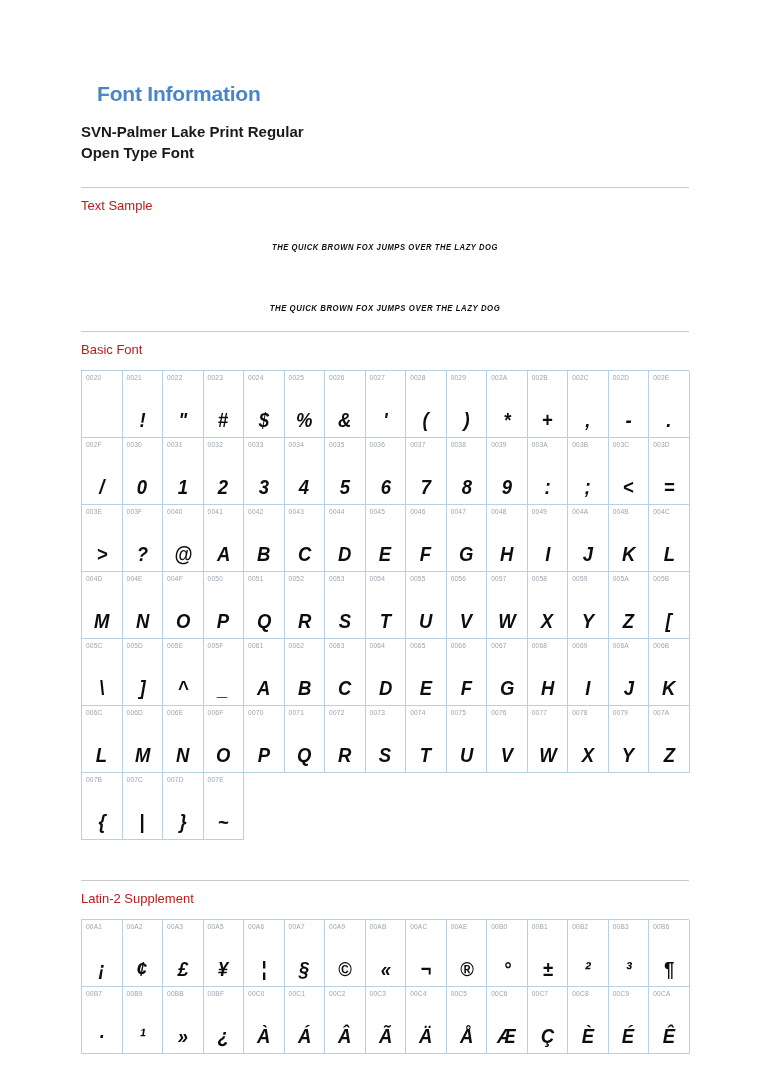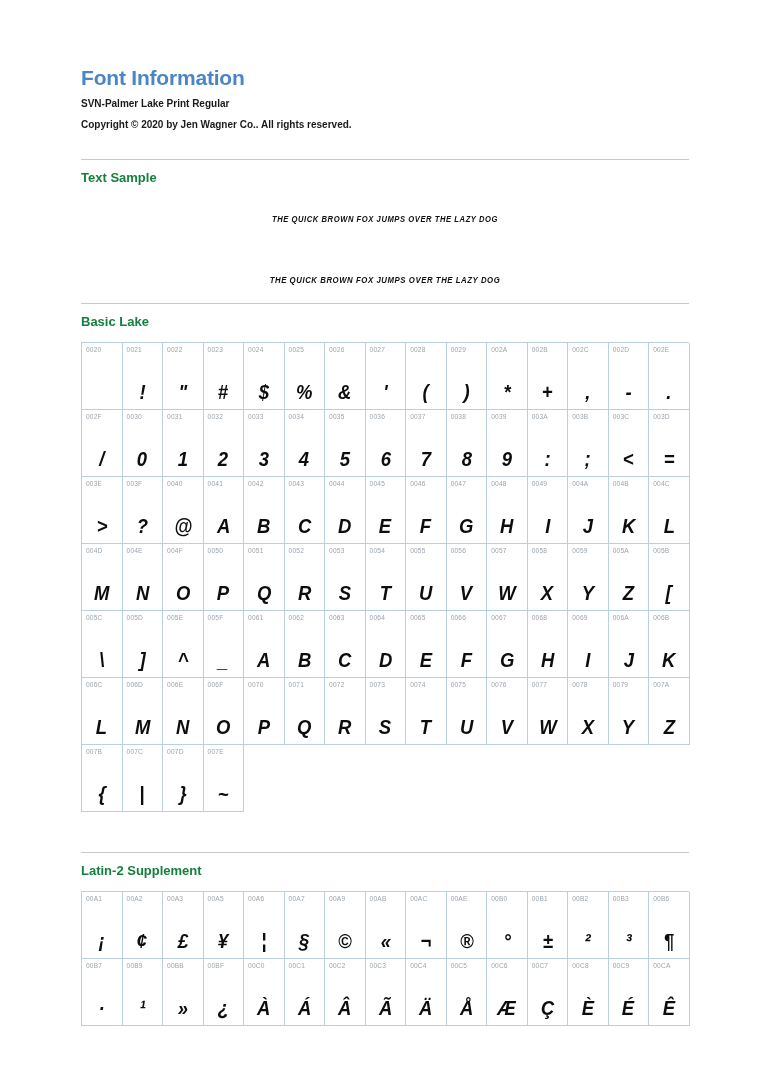--- a/index.html
+++ b/index.html
@@ -20,50 +20,50 @@
     left: 81px;
     top: 0;
     width: 608px;
   }
 
   
   .doc-title {
     font-size: 21px;
     font-weight: bold;
     color: #4a86c5;
-    margin: 0;
+    margin: 16px;
     padding-top: 66px;
     letter-spacing: -0.2px;
   }
   .meta-list {
     margin: 0;
     padding: 0;
     list-style: none;
   }
   .meta-line {
-    font-size: 10px;
+    font-size: 15px;
     font-weight: bold;
     color: #1a1a1a;
     line-height: 20.5px;
     white-space: nowrap;
   }
   .meta-line:first-child { margin-top: 4px; }
 
   
   .section { margin: 0; }
   .rule {
     height: 1px;
     background: #c9c9c9;
     width: 608px;
     margin: 0;
   }
   .section-title {
     font-size: 13px;
-    font-weight: bold;
-    color: #15803d;
+    font-weight: normal;
+    color: #b91c1c;
     margin: 0;
     padding: 10px 0 0 0;
   }
 
   
   .samples {
     height: 118px;
     position: relative;
   }
   .sample {
@@ -134,38 +134,38 @@
 </style>
 </head>
 <body>
 
 <div class="page">
 
   <div>
     <h1 class="doc-title">Font Information</h1>
     <ul class="meta-list">
       <li class="meta-line">SVN-Palmer Lake Print Regular</li>
-      <li class="meta-line">Copyright © 2020 by Jen Wagner Co.. All rights reserved.</li>
+      <li class="meta-line">Open Type Font</li>
     </ul>
   </div>
 
   <div class="spacer-24"></div>
 
   <div class="section">
     <div class="rule"></div>
     <h2 class="section-title">Text Sample</h2>
     <div class="samples">
       <div class="sample sample-1">THE QUICK BROWN FOX JUMPS OVER THE LAZY DOG</div>
       <div class="sample sample-2">THE QUICK BROWN FOX JUMPS OVER THE LAZY DOG</div>
     </div>
   </div>
 
   <div class="section">
     <div class="rule"></div>
-    <h2 class="section-title">Basic Lake</h2>
+    <h2 class="section-title">Basic Font</h2>
     <div class="grid" id="grid-basic-latin">
         <div class="grid-row">
           <div class="cell">
             <div class="cell-code">0020</div>
             <div class="cell-glyph">
               <span></span>
             </div>
           </div>
           <div class="cell">
             <div class="cell-code">0021</div>

